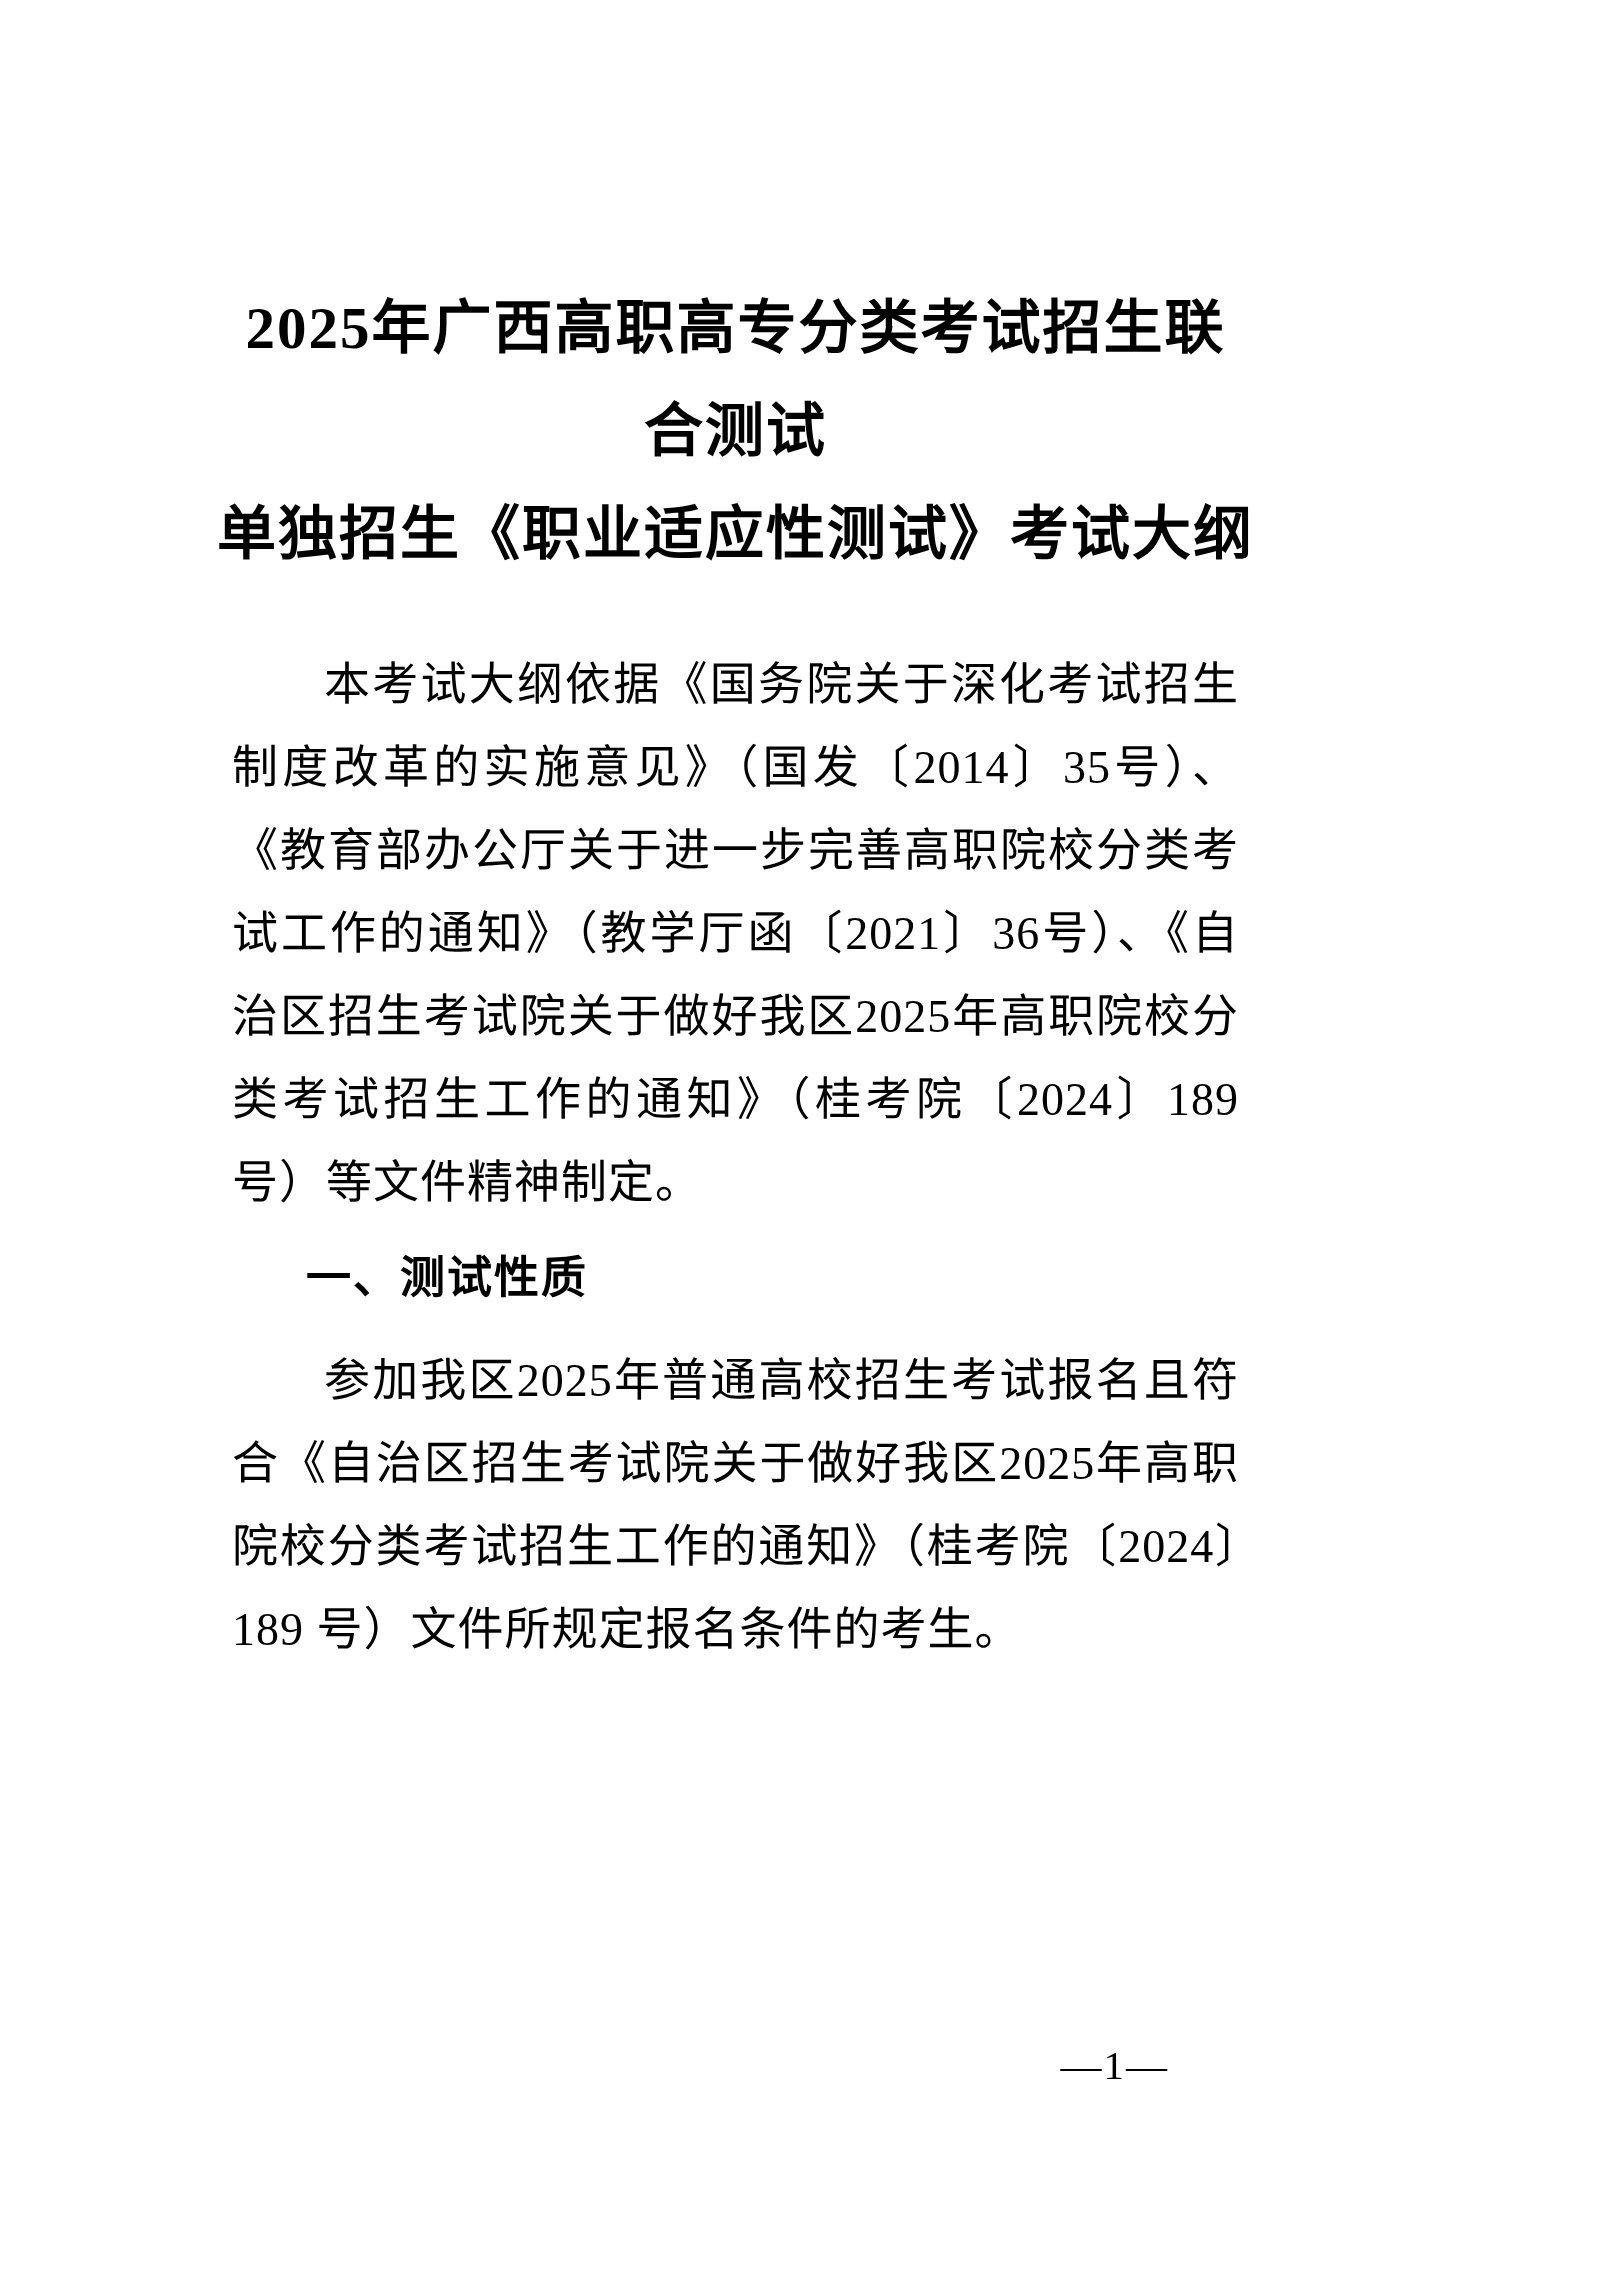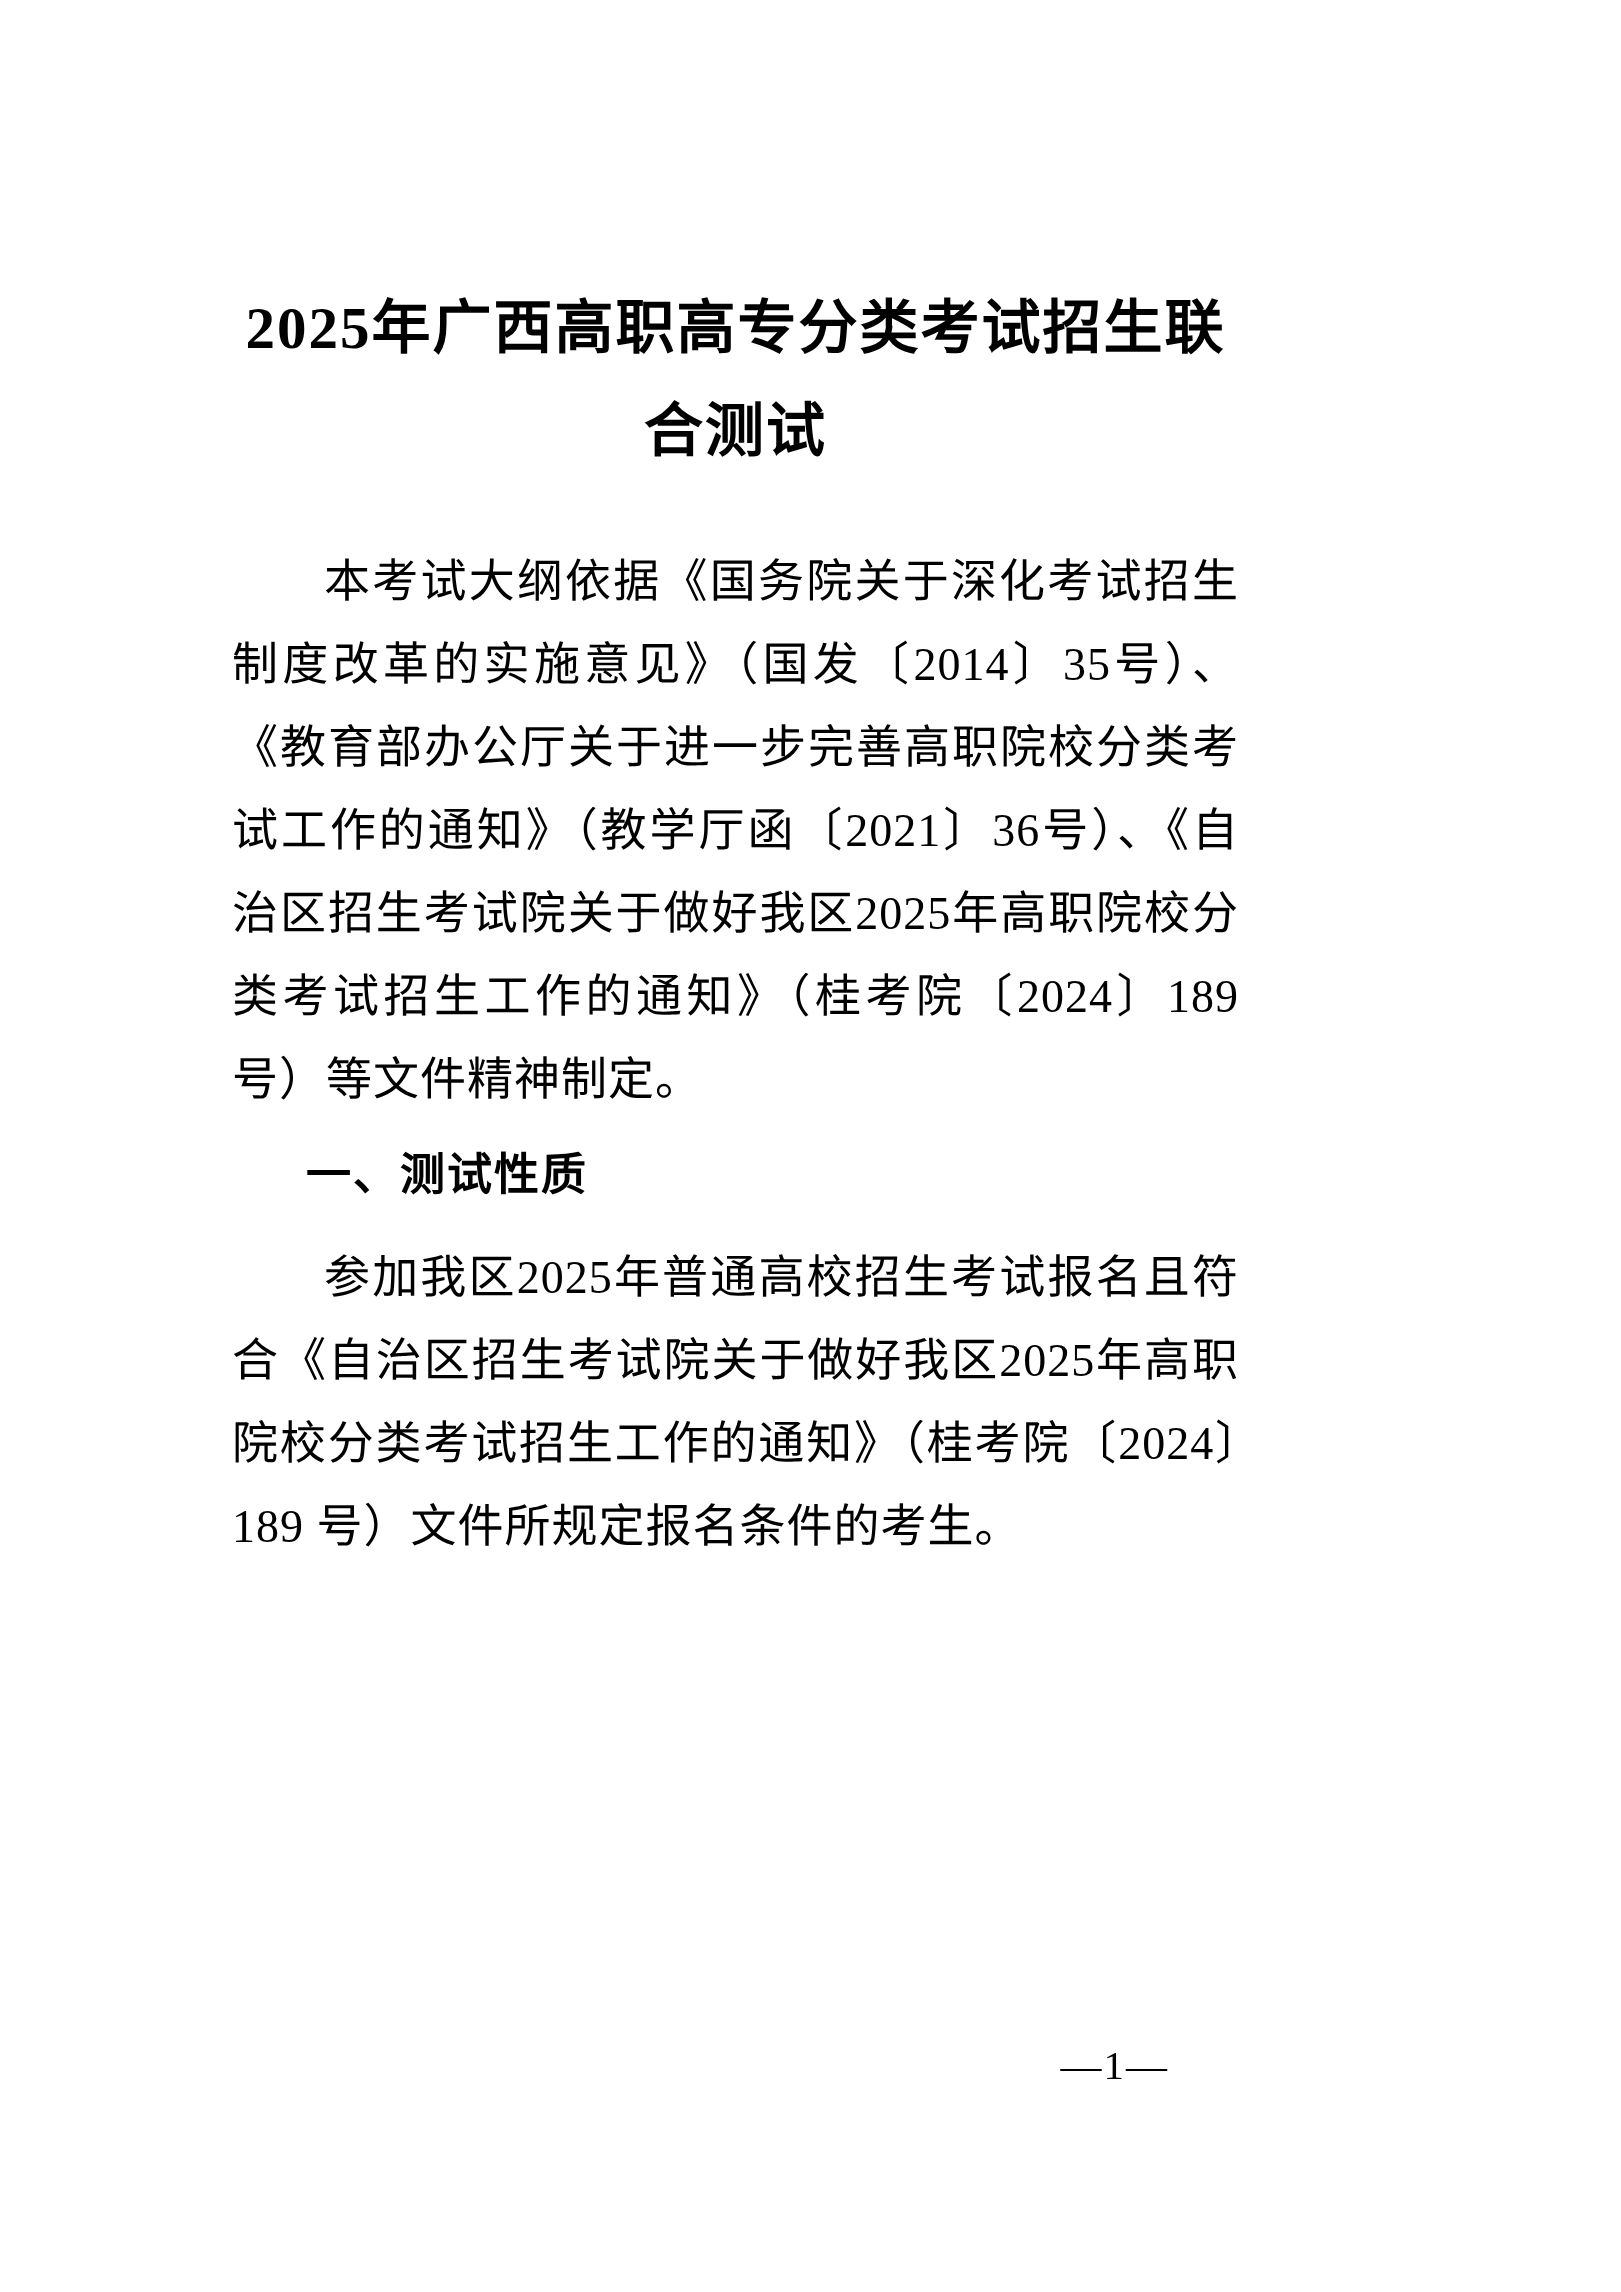--- a/index.html
+++ b/index.html
@@ -57,20 +57,21 @@
     letter-spacing: 2px;
   }
 </style>
 </head>
 <body>
 
 <div class="page">
 
   <div class="doc-title">
     <div>2025年广西高职高专分类考试招生联合测试</div>
+    <div>单独招生《职业适应性测试》考试大纲</div>
   </div>
 
   <div class="doc-body">
 
     <p class="para">本考试大纲依据《国务院关于深化考试招生制度改革的实施意见》（国发〔2014〕35号）、《教育部办公厅关于进一步完善高职院校分类考试工作的通知》（教学厅函〔2021〕36号）、《自治区招生考试院关于做好我区2025年高职院校分类考试招生工作的通知》（桂考院〔2024〕189号）等文件精神制定。</p>
 
     <h2 class="heading">一、测试性质</h2>
 
     <p class="para">参加我区2025年普通高校招生考试报名且符合《自治区招生考试院关于做好我区2025年高职院校分类考试招生工作的通知》（桂考院〔2024〕189 号）文件所规定报名条件的考生。</p>
 

